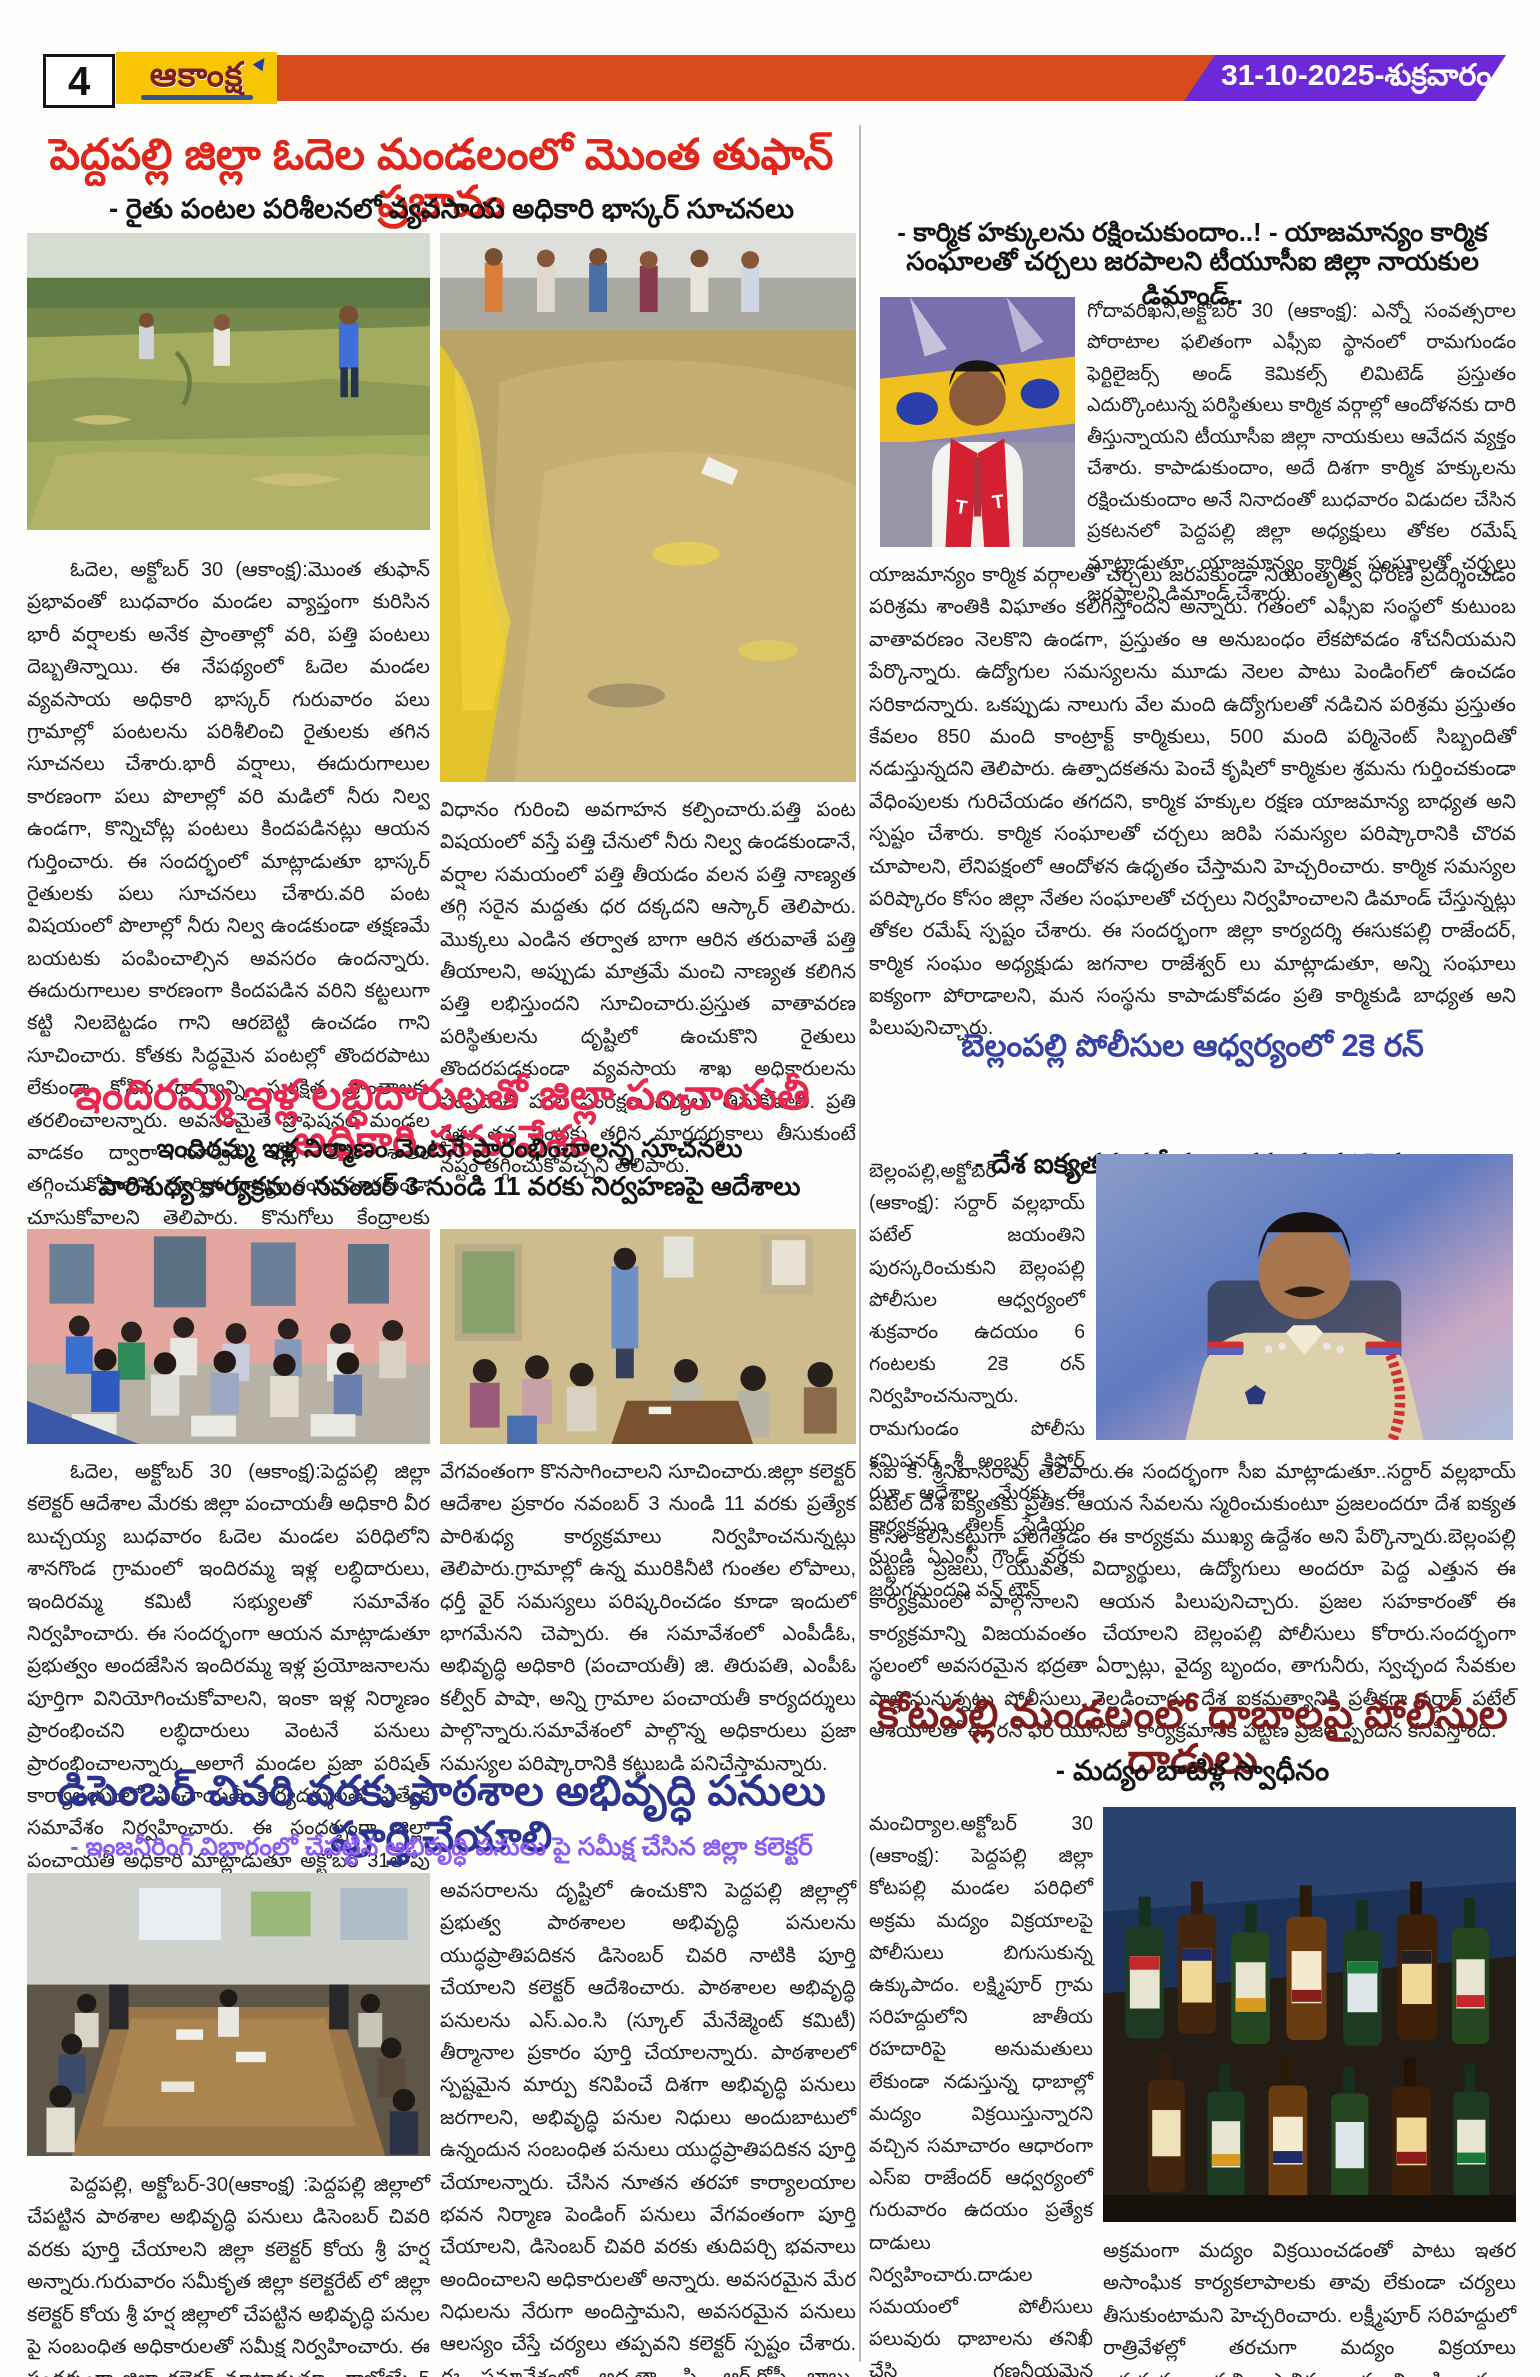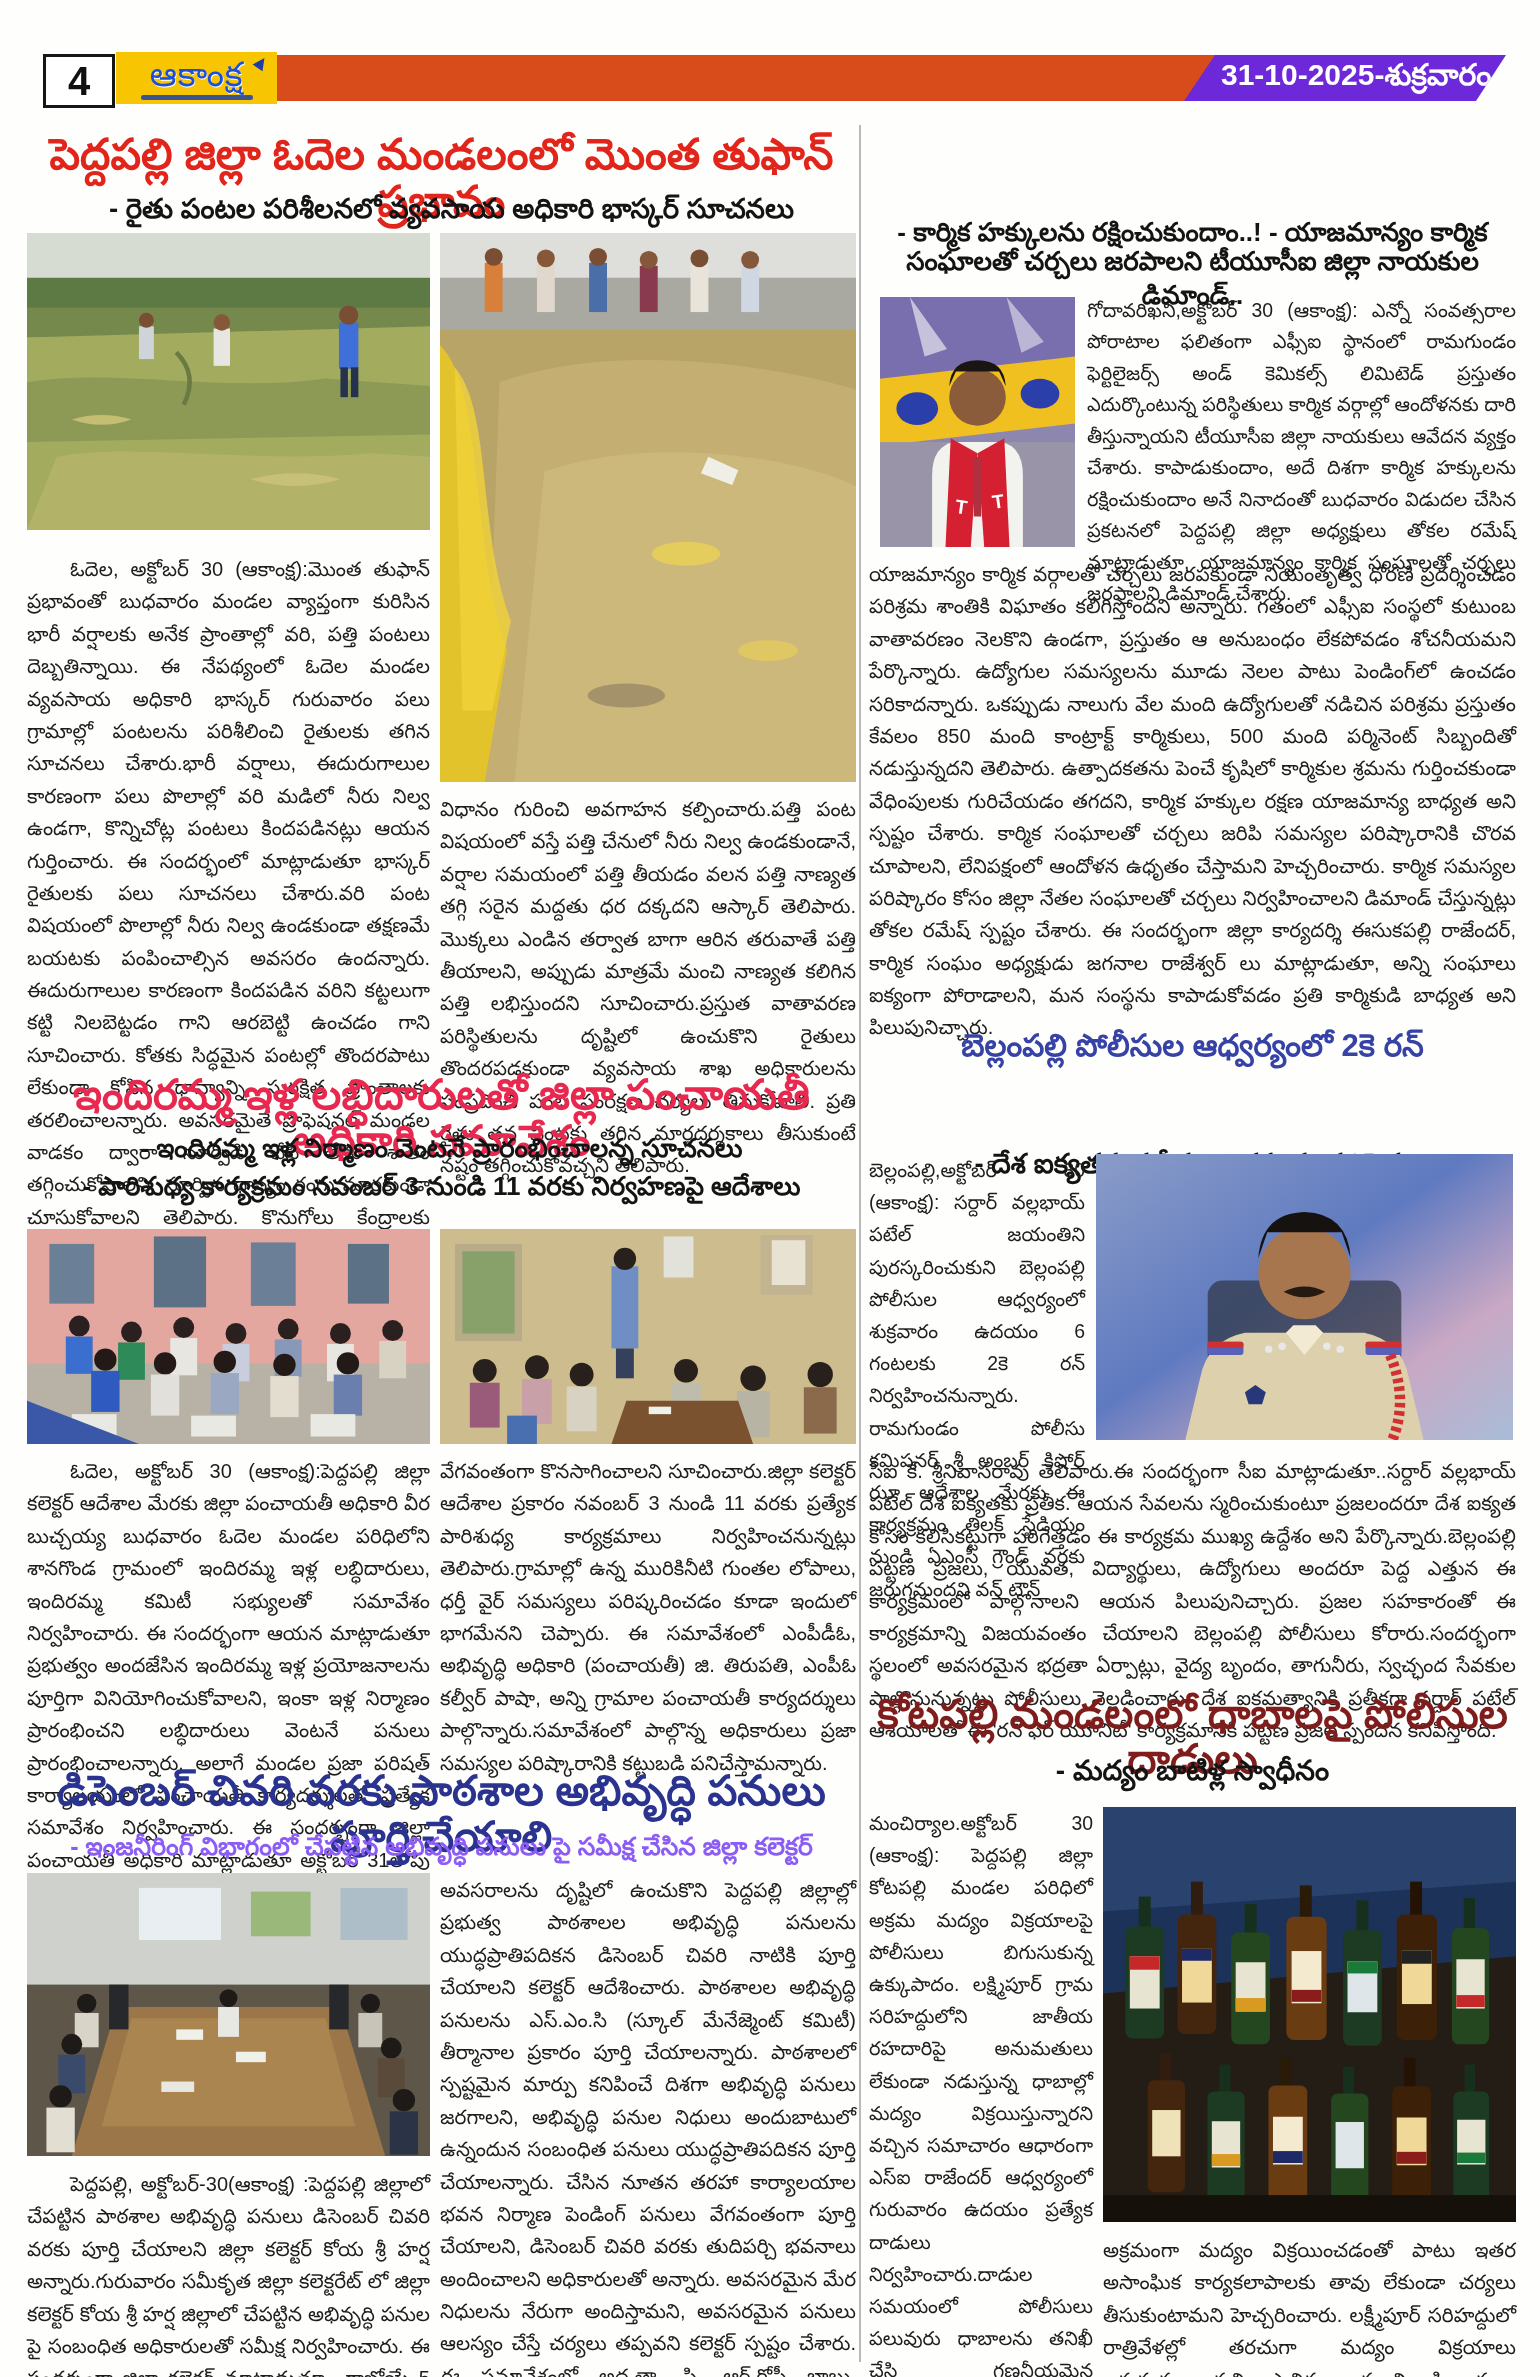--- a/index.html
+++ b/index.html
@@ -6,21 +6,21 @@
   .page{
     position:relative;width:1541px;height:2377px;margin:0 auto;
     background:#fefefc;overflow:hidden;
     font-family:"Liberation Sans","DejaVu Sans",sans-serif;color:#1b1b1b;
   }
   .abs{position:absolute;}
   
   .pagenum{left:43px;top:54px;width:66px;height:48px;background:#ffffff;border:3.7px solid #161616;
     display:flex;align-items:center;justify-content:center;font-size:40px;font-weight:800;color:#111;}
   .logobox{left:116px;top:52px;width:161px;height:52px;background:#f8c503;display:flex;align-items:center;justify-content:center;}
-  .logotext{font-size:34px;font-weight:400;color:#1d4ed8;letter-spacing:0.7px;text-shadow:0.7px 0.7px 0 #fff;}
+  .logotext{font-size:34px;font-weight:700;color:#7f1d1d;letter-spacing:0.7px;text-shadow:0.7px 0.7px 0 #fff;}
   .lognib{position:absolute;right:10.4px;top:4.5px;width:0;height:0;border-left:6px solid transparent;border-right:6px solid transparent;border-bottom:12px solid #1c3ea9;transform:rotate(35deg);}
   .logtag{position:absolute;left:25px;bottom:3.7px;width:112px;height:5.2px;background:#1c3ea9;border-radius:2.2px;opacity:.85;}
   .topbar{left:277px;top:55px;width:962px;height:46px;background:#d84b1a;}
   .datebox{left:1184px;top:55px;width:322px;height:46px;background:#6d28d9;
     clip-path:polygon(31px 0,322px 0,292px 46px,0 46px);
     display:flex;align-items:center;justify-content:center;}
   .datetext{font-size:30px;font-weight:800;color:#ffffff;padding-left:22.4px;}
   
   .vrule{width:1.5px;background:#b9b9b9;}
   

